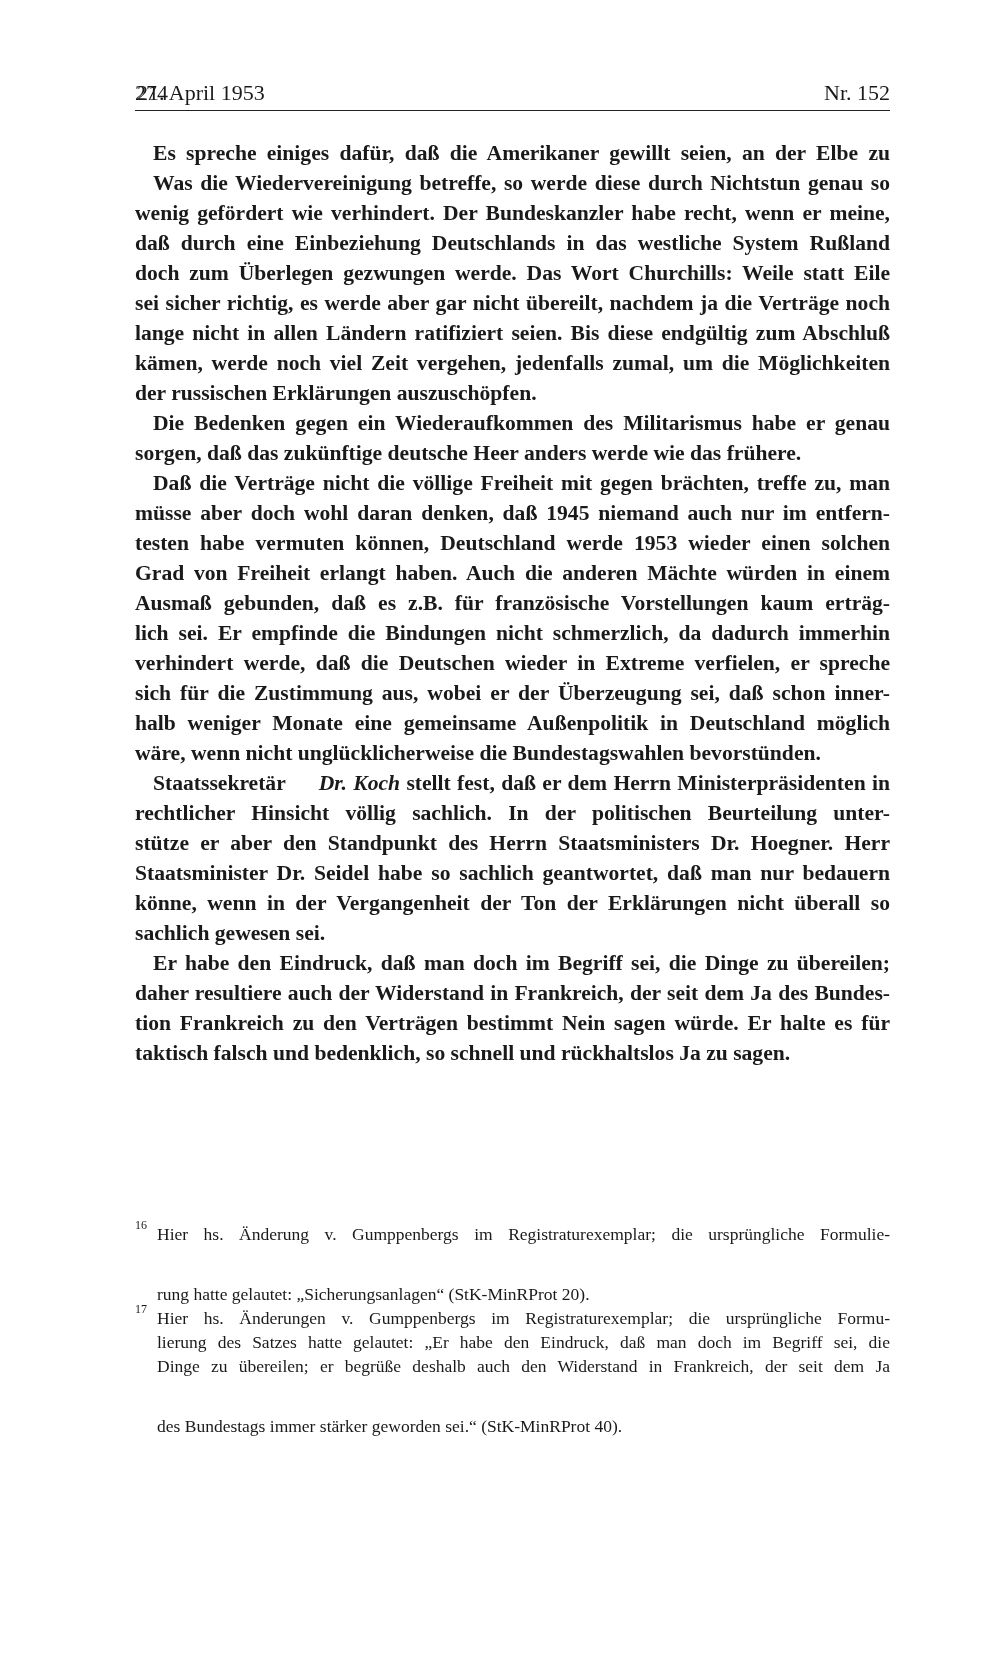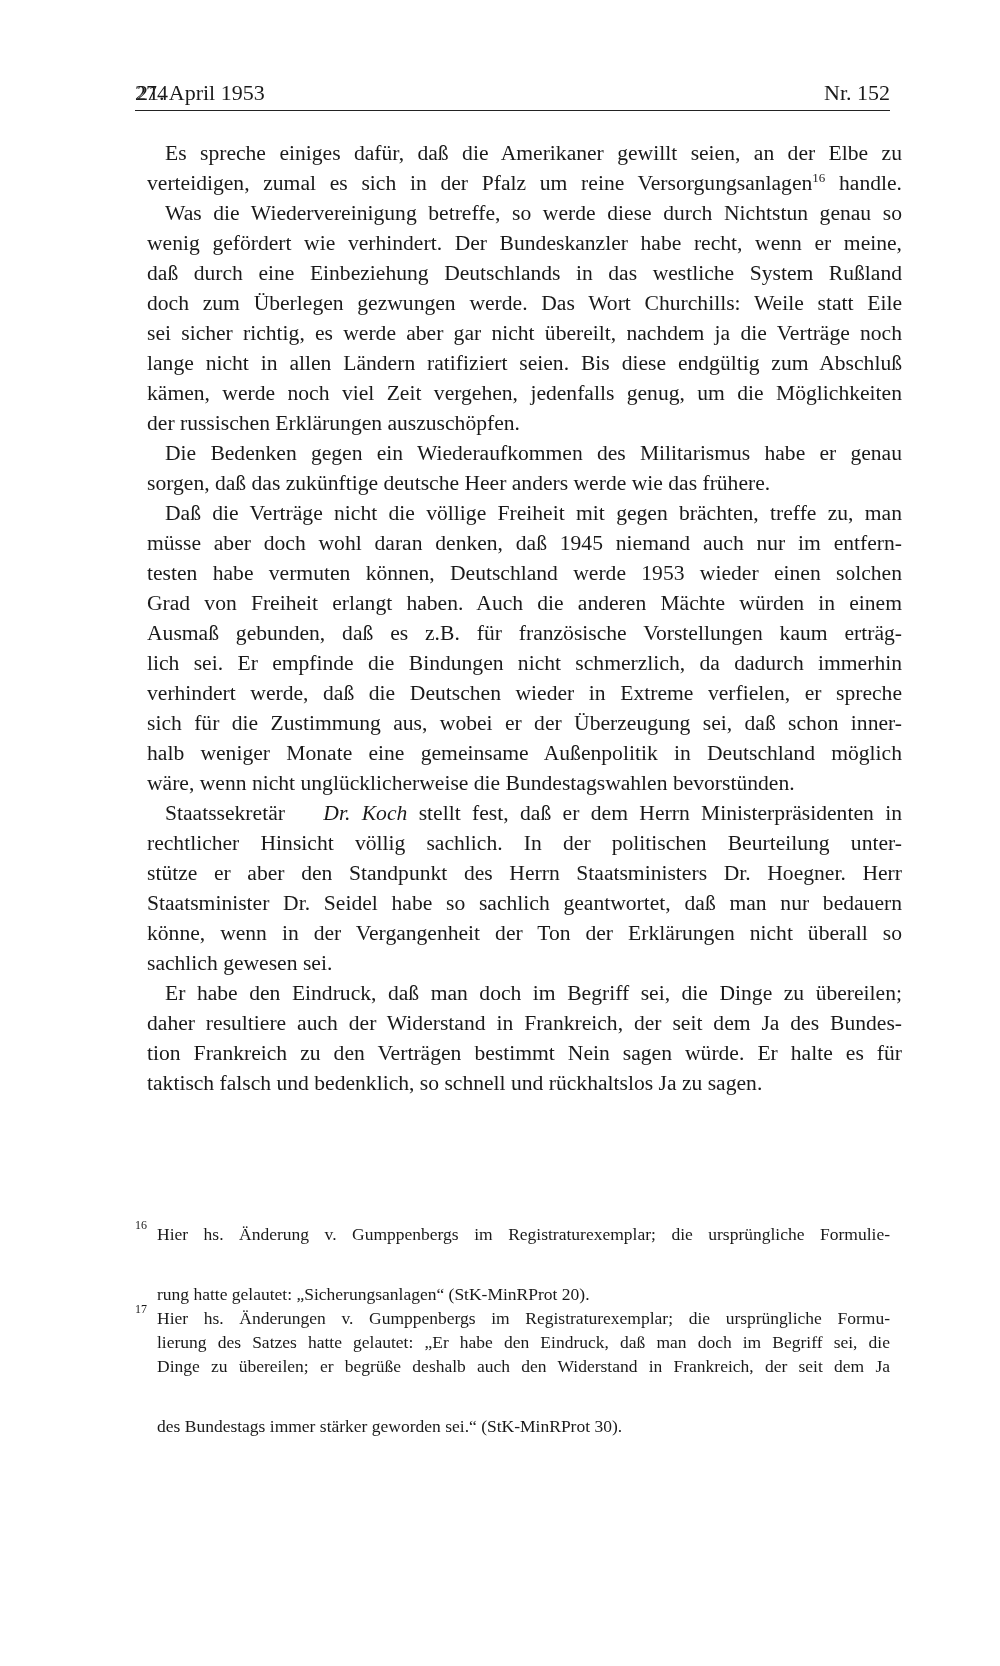--- a/index.html
+++ b/index.html
@@ -7,21 +7,21 @@
          font-family: "Liberation Serif", "DejaVu Serif", serif; color: #1a1a1a; }
   .page { position: absolute; left: 135px; top: 0; width: 755px; }
   .header { position: absolute; top: 78px; left: 0; width: 755px; height: 32px;
             font-size: 22px; }
   .header span { position: absolute; top: 0; line-height: 30px; }
   .h-left { left: 0; }
   .h-center { left: 2px; right: 0; text-align: left; }
   .h-right { right: 0; }
   .rule { position: absolute; top: 110px; left: 0; width: 755px; height: 1px; background: #222; }
 
-  .body { position: absolute; top: 138px; left: 12px; width: 755px; font-size: 21.6px; }
+  .body { position: absolute; top: 138px; left: 0; width: 755px; font-size: 21.6px; font-weight: bold; }
   .line { height: 30px; line-height: 30px; white-space: nowrap; text-align: justify;
           text-align-last: justify; display: block; overflow: visible; }
   .line.last { text-align-last: left; }
   .line.indent { padding-left: 18px; }
   sup { font-size: 13px; vertical-align: 0; position: relative; top: -8px; }
   i { font-style: italic; margin-left: 27px; }
 
   .notes { position: absolute; top: 1222px; left: 0; width: 755px; font-size: 17.5px; }
   .note { position: relative; padding-left: 22px; }
   .note .num { position: absolute; left: 0; top: -4px; font-size: 12px; }
@@ -38,31 +38,30 @@
     <span class="h-left">274</span>
     <span class="h-center">21. April 1953</span>
     <span class="h-right">Nr. 152</span>
   </div>
   <div class="rule"></div>
 
   <div class="body">
 
     <div>
       <span class="line indent">Es spreche einiges dafür, daß die Amerikaner gewillt seien, an der Elbe zu</span>
-      <span class="line"><span>verteidigen, zumal es sich in der Pfalz um reine Versorgungsanlagen</span><sup>16</sup> <span>handle.</span></span>
     </div>
 
     <div>
       <span class="line indent">Was die Wiedervereinigung betreffe, so werde diese durch Nichtstun genau so</span>
       <span class="line">wenig gefördert wie verhindert. Der Bundeskanzler habe recht, wenn er meine,</span>
       <span class="line">daß durch eine Einbeziehung Deutschlands in das westliche System Rußland</span>
       <span class="line">doch zum Überlegen gezwungen werde. Das Wort Churchills: Weile statt Eile</span>
       <span class="line">sei sicher richtig, es werde aber gar nicht übereilt, nachdem ja die Verträge noch</span>
       <span class="line">lange nicht in allen Ländern ratifiziert seien. Bis diese endgültig zum Abschluß</span>
-      <span class="line">kämen, werde noch viel Zeit vergehen, jedenfalls genug, um die Möglichkeiten</span>
+      <span class="line">kämen, werde noch viel Zeit vergehen, jedenfalls zumal, um die Möglichkeiten</span>
       <span class="line last">der russischen Erklärungen auszuschöpfen.</span>
     </div>
 
     <div>
       <span class="line indent">Die Bedenken gegen ein Wiederaufkommen des Militarismus habe er genau</span>
       <span class="line last">sorgen, daß das zukünftige deutsche Heer anders werde wie das frühere.</span>
     </div>
 
     <div>
       <span class="line indent">Daß die Verträge nicht die völlige Freiheit mit gegen brächten, treffe zu, man</span>
@@ -98,17 +97,17 @@
     <div class="note">
       <span class="num">16</span>
       <span class="nline">Hier hs. Änderung v. Gumppenbergs im Registraturexemplar; die ursprüngliche Formulie-</span>
       <span class="nline last">rung hatte gelautet: „Sicherungsanlagen“ (StK-MinRProt 20).</span>
     </div>
     <div class="note">
       <span class="num">17</span>
       <span class="nline">Hier hs. Änderungen v. Gumppenbergs im Registraturexemplar; die ursprüngliche Formu-</span>
       <span class="nline">lierung des Satzes hatte gelautet: „Er habe den Eindruck, daß man doch im Begriff sei, die</span>
       <span class="nline">Dinge zu übereilen; er begrüße deshalb auch den Widerstand in Frankreich, der seit dem Ja</span>
-      <span class="nline last">des Bundestags immer stärker geworden sei.“ (StK-MinRProt 30).</span>
+      <span class="nline last">des Bundestags immer stärker geworden sei.“ (StK-MinRProt 40).</span>
     </div>
   </div>
 
 </div>
 
 </body></html>

